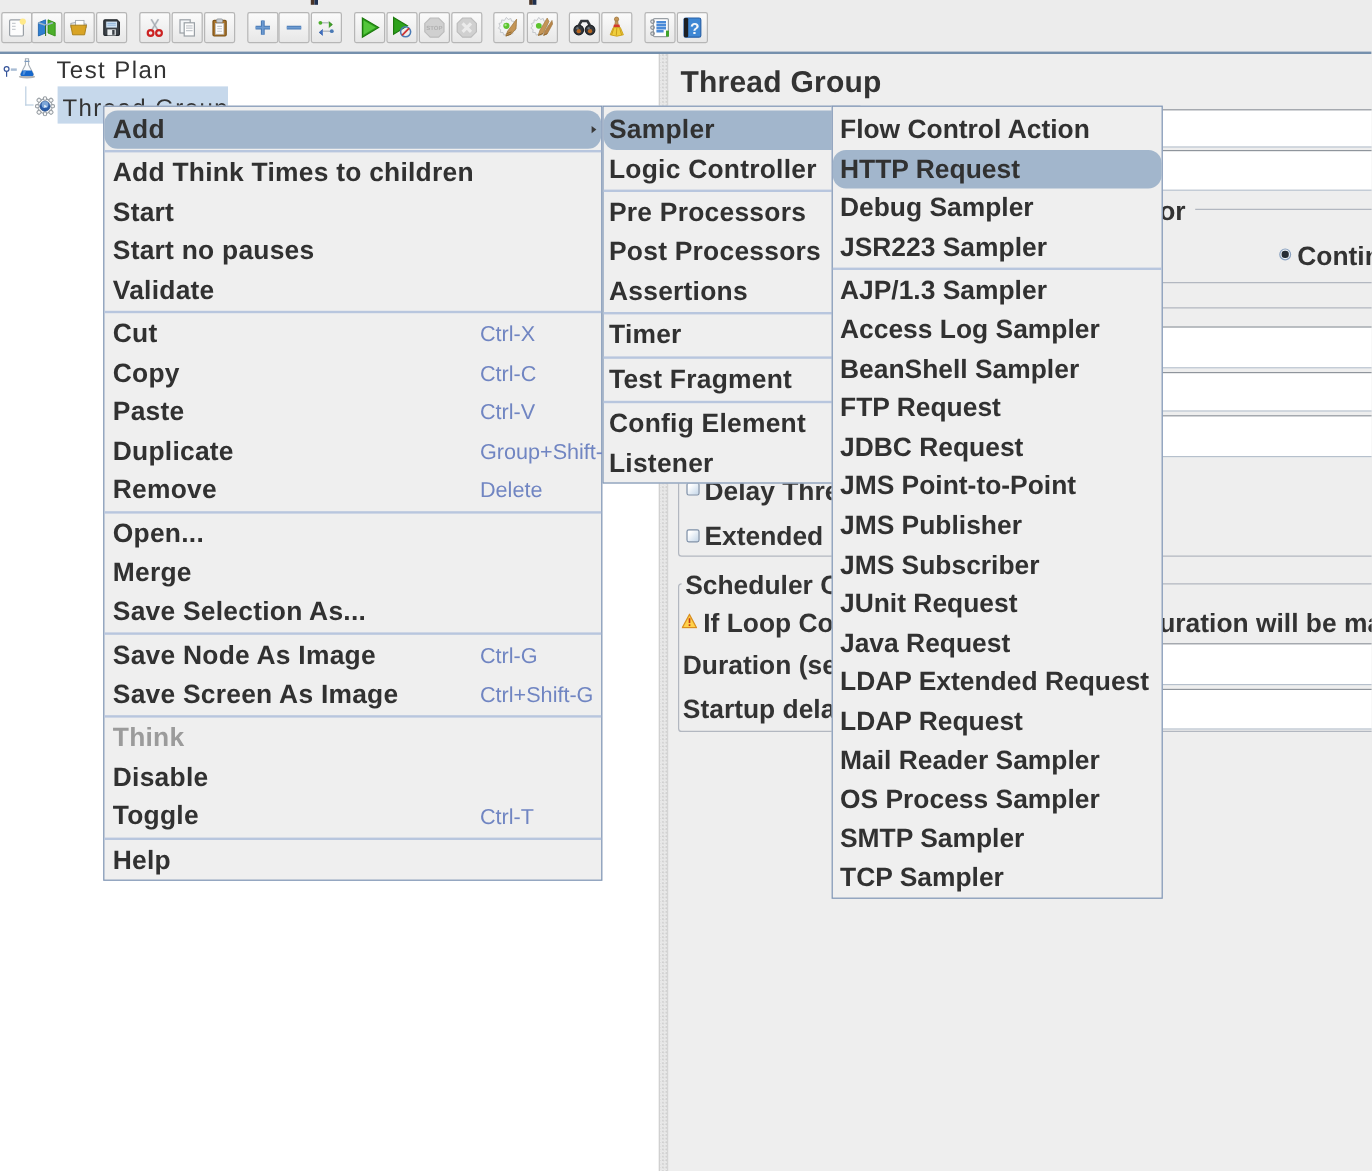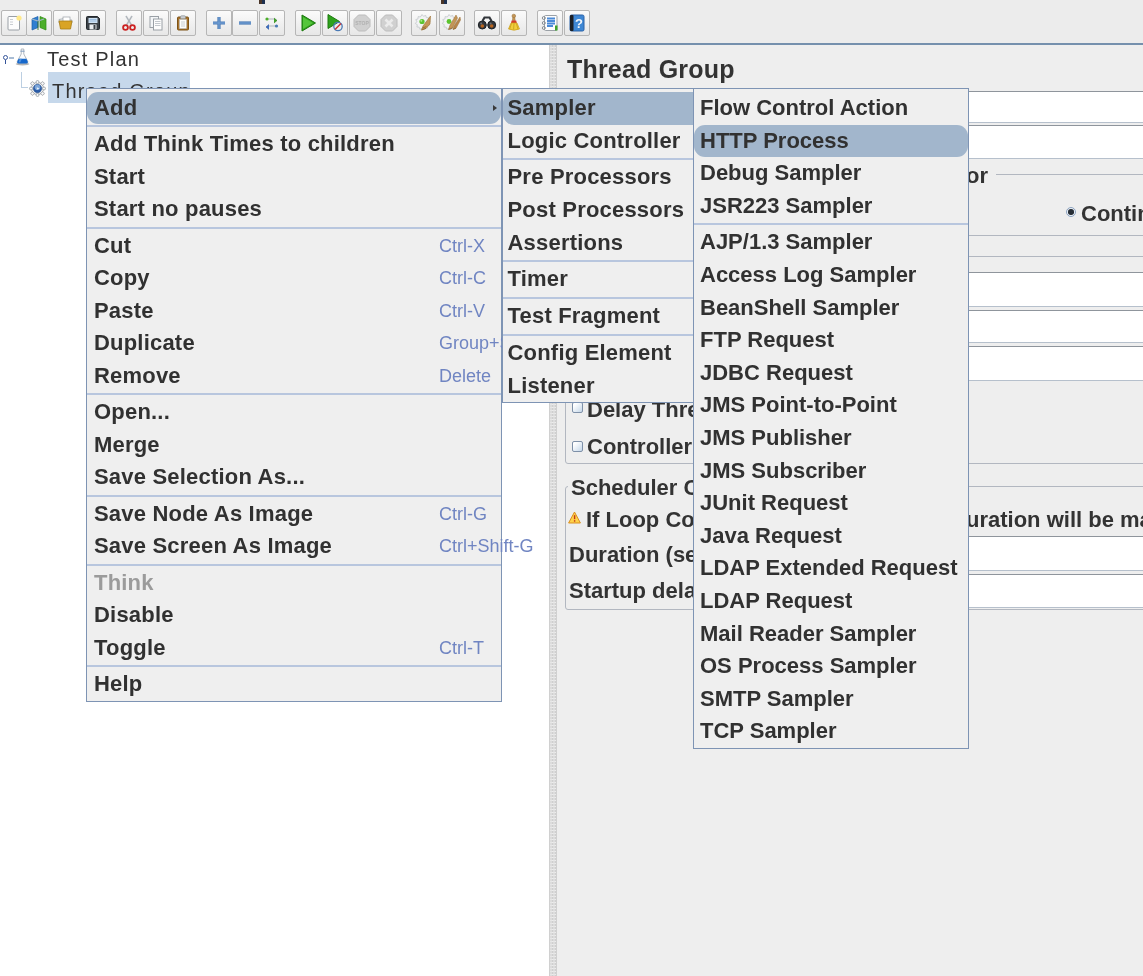--- a/index.html
+++ b/index.html
@@ -25,21 +25,21 @@
   
   .fld{position:absolute;background:#fff;border:1.5px solid #b6c0cc;border-top-color:#8f959c;box-sizing:border-box;}
   .grp{position:absolute;border:1px solid #b2b7c0;border-radius:3px;box-sizing:border-box;}
   .lbl{position:absolute;font-size:22px;font-weight:bold;color:#333;line-height:22px;white-space:pre;}
   
   .menu{position:absolute;background:#efefef;border:1px solid #7e94b4;
         box-sizing:border-box;padding:1px 0;}
   .mi{position:relative;box-sizing:border-box;padding-left:7px;display:block;
       font-size:22px;font-weight:bold;letter-spacing:0.2px;color:#313131;white-space:pre;border-radius:11px;}
   .mi .acc{position:absolute;left:313px;top:50%;transform:translateY(-46%);line-height:normal;
-           font-size:18px;font-weight:normal;letter-spacing:0;color:#7085c2;margin-left:39px;}
+           font-size:18px;font-weight:normal;letter-spacing:0;color:#7085c2;}
   .mi .arr{position:absolute;right:4px;top:50%;transform:translateY(-50%);width:0;height:0;
            border-left:4.5px solid #3a3a3a;border-top:3.5px solid transparent;border-bottom:3.5px solid transparent;}
   .hl{background:#a2b6cc;}
   .msep{height:4px;position:relative;}
   .msep:before{content:"";position:absolute;left:0;right:0;top:1px;height:2px;background:#b8c6de;}
   #menu1 .mi{height:32.5px;line-height:32.5px;padding-left:7px;}
   #menu2 .mi{height:32.7px;line-height:32.7px;padding-left:5px;}
   #menu3 .mi{height:32.6px;line-height:32.6px;padding-left:6.5px;letter-spacing:0;}
   .dis{color:#9b9b9b;}
   .cb{width:11px;height:11px;border:1.3px solid #7e90a8;border-radius:2px;
@@ -265,21 +265,21 @@
 <div class="abs" style="left:1068px;top:209px;width:5.5px;height:5.5px;border-radius:50%;background:#262d35;"></div>
 <div class="lbl" style="left:1081px;top:203px;">Continue</div>
 
 <div class="grp" style="left:565px;top:256px;width:585px;height:208px;"></div>
 <div class="fld" style="left:790px;top:271.5px;width:360px;height:35px;"></div>
 <div class="fld" style="left:790px;top:310px;width:360px;height:32.5px;"></div>
 <div class="fld" style="left:790px;top:346px;width:360px;height:35px;"></div>
 <div class="cb abs" style="left:571.5px;top:402px;"></div>
 <div class="lbl" style="left:587px;top:399px;">Delay Thread creation until needed</div>
 <div class="cb abs" style="left:571.5px;top:440.5px;"></div>
-<div class="lbl" style="left:587px;top:435.5px;">Controller</div>
+<div class="lbl" style="left:587px;top:435.5px;">Extended</div>
 
 <div class="grp" style="left:565px;top:486px;width:585px;height:123.5px;"></div>
 <div class="lbl" style="left:568px;top:476.5px;background:#eeeeee;padding:0 3px;">Scheduler Configuration</div>
 <svg class="abs" style="left:567.5px;top:511px;" width="13" height="13" viewBox="0 0 13 13">
   <path d="M6.5 1 L12.4 12 H0.6 Z" fill="#ffd24a" stroke="#d98f1f" stroke-width="1"></path>
   <rect x="5.9" y="4.2" width="1.4" height="4" fill="#c23a17"></rect>
   <rect x="5.9" y="9.2" width="1.4" height="1.5" fill="#c23a17"></rect>
 </svg>
 <div class="lbl" style="left:586px;top:508.5px;">If Loop Count is not -1 or Forever, d</div>
 <div class="lbl" style="left:966px;top:509px;background:#eeeeee;">uration will be matched</div>
@@ -287,20 +287,21 @@
 <div class="fld" style="left:890px;top:535.5px;width:260px;height:35px;"></div>
 <div class="lbl" style="left:569px;top:580px;">Startup delay (seconds)</div>
 <div class="fld" style="left:890px;top:573.5px;width:260px;height:34px;"></div>
 
 <div id="menu1" class="menu" style="left:86px;top:88px;width:415.5px;padding:2.5px 0 0;">
     <div class="mi hl">Add<span class="arr"></span></div>
     <div class="msep"></div>
     <div class="mi">Add Think Times to children</div>
     <div class="mi">Start</div>
     <div class="mi">Start no pauses</div>
+    <div class="mi">Validate</div>
     <div class="msep"></div>
     <div class="mi">Cut<span class="acc">Ctrl-X</span></div>
     <div class="mi">Copy<span class="acc">Ctrl-C</span></div>
     <div class="mi">Paste<span class="acc">Ctrl-V</span></div>
     <div class="mi">Duplicate<span class="acc">Group+Shift-C</span></div>
     <div class="mi">Remove<span class="acc">Delete</span></div>
     <div class="msep"></div>
     <div class="mi">Open...</div>
     <div class="mi">Merge</div>
     <div class="mi">Save Selection As...</div>
@@ -324,21 +325,21 @@
     <div class="msep"></div>
     <div class="mi">Timer<span class="arr"></span></div>
     <div class="msep"></div>
     <div class="mi">Test Fragment<span class="arr"></span></div>
     <div class="msep"></div>
     <div class="mi">Config Element<span class="arr"></span></div>
     <div class="mi">Listener<span class="arr"></span></div>
   </div>
 <div id="menu3" class="menu" style="left:692.5px;top:88px;width:276px;padding:3px 0 0;">
     <div class="mi">Flow Control Action</div>
-    <div class="mi hl">HTTP Process</div>
+    <div class="mi hl">HTTP Request</div>
     <div class="mi">Debug Sampler</div>
     <div class="mi">JSR223 Sampler</div>
     <div class="msep"></div>
     <div class="mi">AJP/1.3 Sampler</div>
     <div class="mi">Access Log Sampler</div>
     <div class="mi">BeanShell Sampler</div>
     <div class="mi">FTP Request</div>
     <div class="mi">JDBC Request</div>
     <div class="mi">JMS Point-to-Point</div>
     <div class="mi">JMS Publisher</div>

